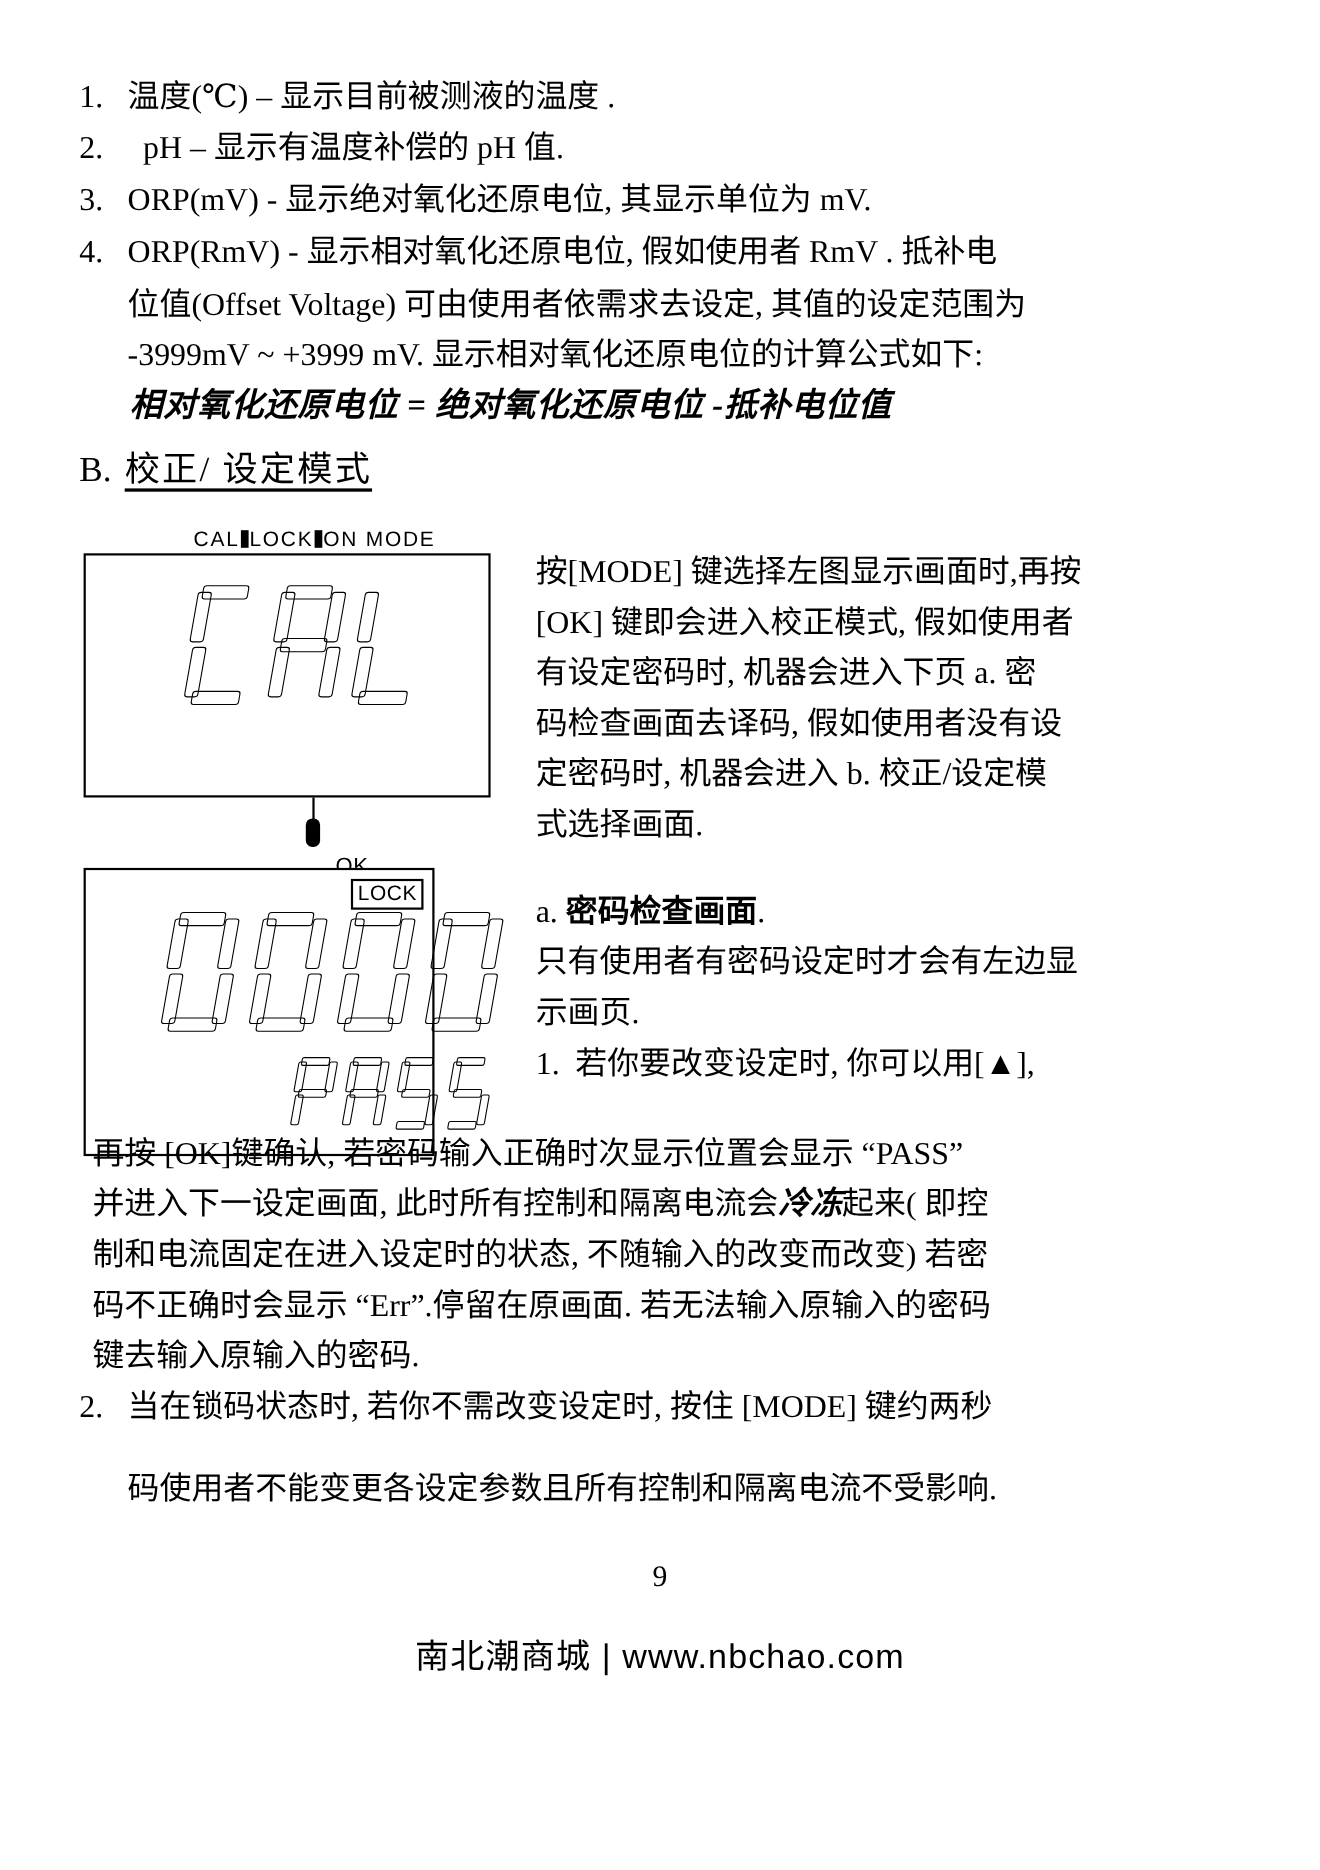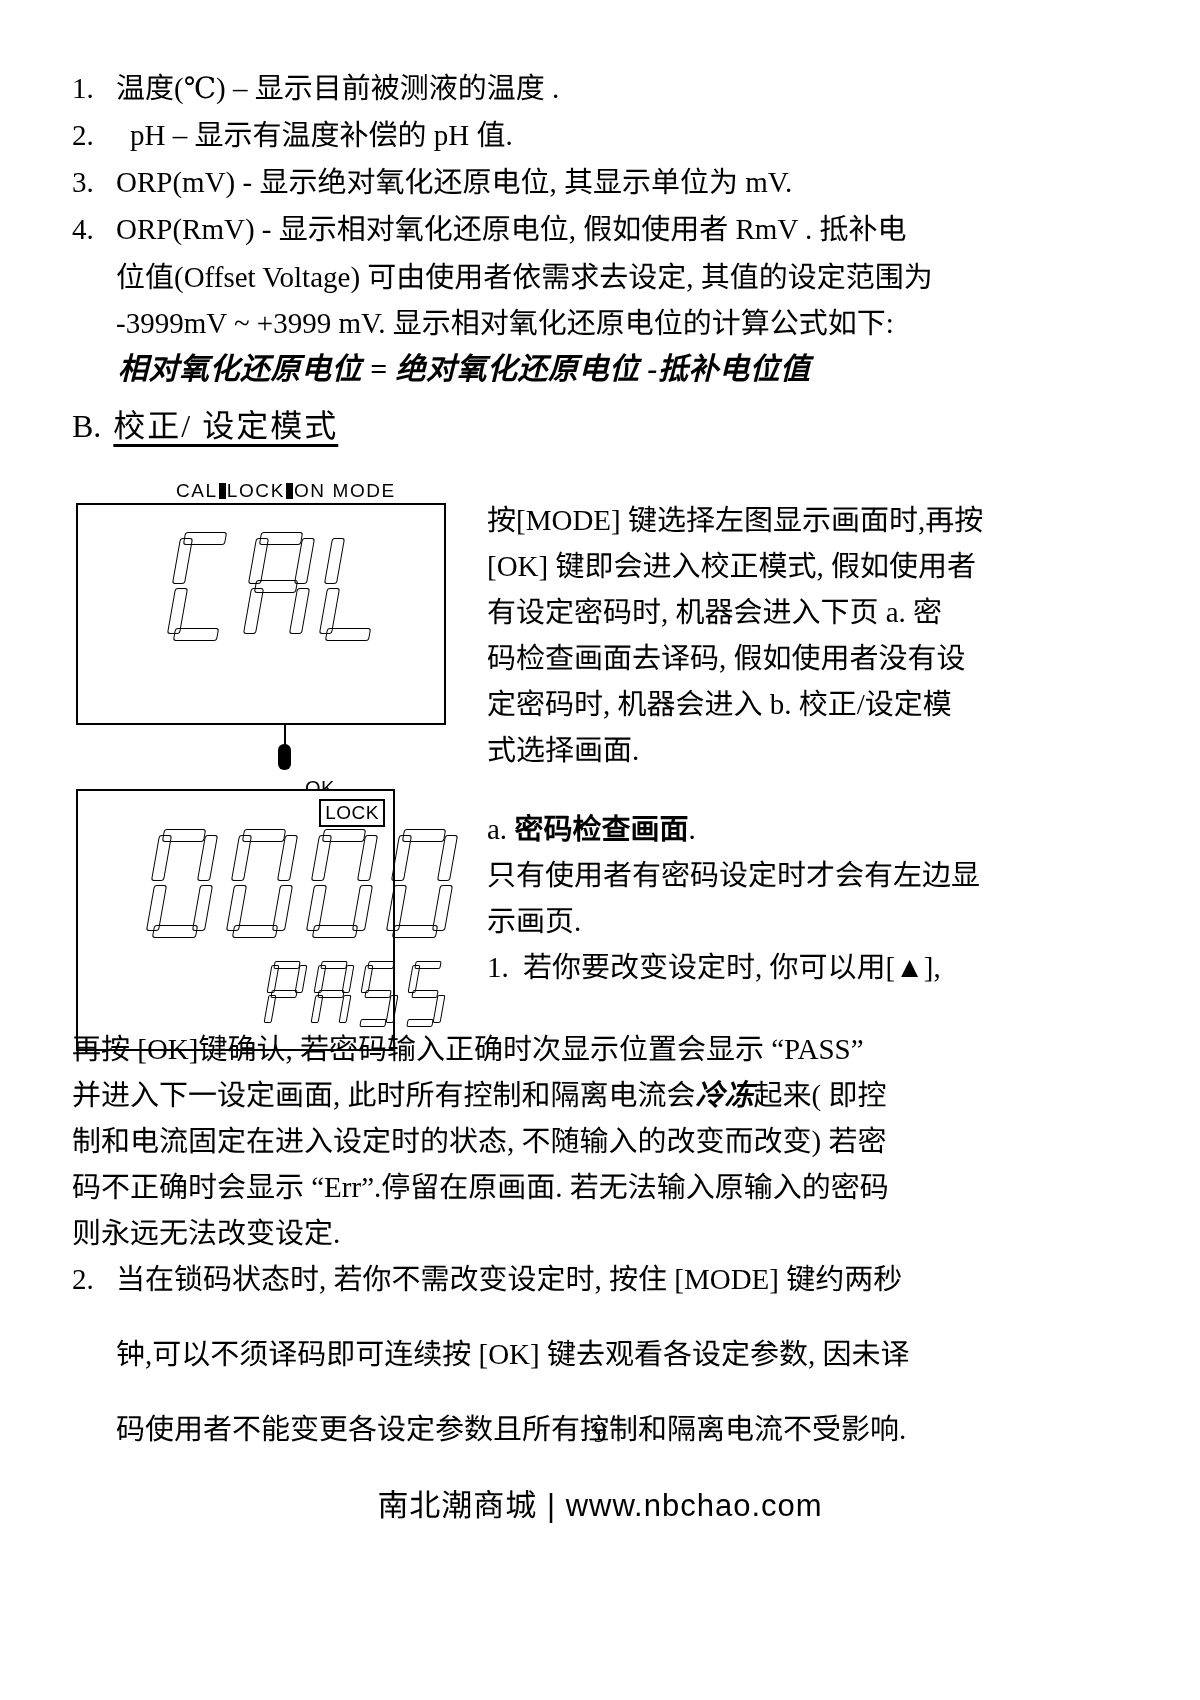--- a/index.html
+++ b/index.html
@@ -159,21 +159,21 @@
     left: 487px;
     width: 560px;
     font-size: 29px;
     line-height: 46px;
   }
   .rcol p { margin: 0; }
   .b { font-weight: bold; }
 
   .flow {
     position: absolute;
-    left: 72px;
+    left: 84px;
     width: 1046px;
     font-size: 29px;
     line-height: 46px;
   }
   .flow p { margin: 0; }
 
   .olist {
     position: absolute;
     left: 72px;
     width: 1046px;
@@ -393,28 +393,27 @@
     </p>
   </div>
 
   <div class="flow" style="top:1026px;">
     <p>再按 [OK]键确认, 若密码输入正确时次显示位置会显示 “PASS”</p>
     <p>
       <span>并进入下一设定画面, 此时所有控制和隔离电流会</span><span class="b" style="font-style:italic;">冷冻</span><span>起来( 即控</span>
     </p>
     <p>制和电流固定在进入设定时的状态, 不随输入的改变而改变) 若密</p>
     <p>码不正确时会显示 “Err”.停留在原画面. 若无法输入原输入的密码</p>
-    <p>则永远无法改变设定.</p>
+    <p>键去输入原输入的密码.</p>
   </div>
 
   <div class="olist" style="top:1256px;">
     <div class="row">
       <span class="n">2.</span>
       <span class="t">当在锁码状态时, 若你不需改变设定时, 按住 [MODE] 键约两秒</span>
     </div>
-    <p class="indent1">钟,可以不须译码即可连续按 [OK] 键去观看各设定参数, 因未译</p>
     <p class="indent1">码使用者不能变更各设定参数且所有控制和隔离电流不受影响.</p>
   </div>
 
   <div class="pageno">9</div>
   <div class="watermark">南北潮商城 | www.nbchao.com</div>
 
 </div>
 
 </body></html>

